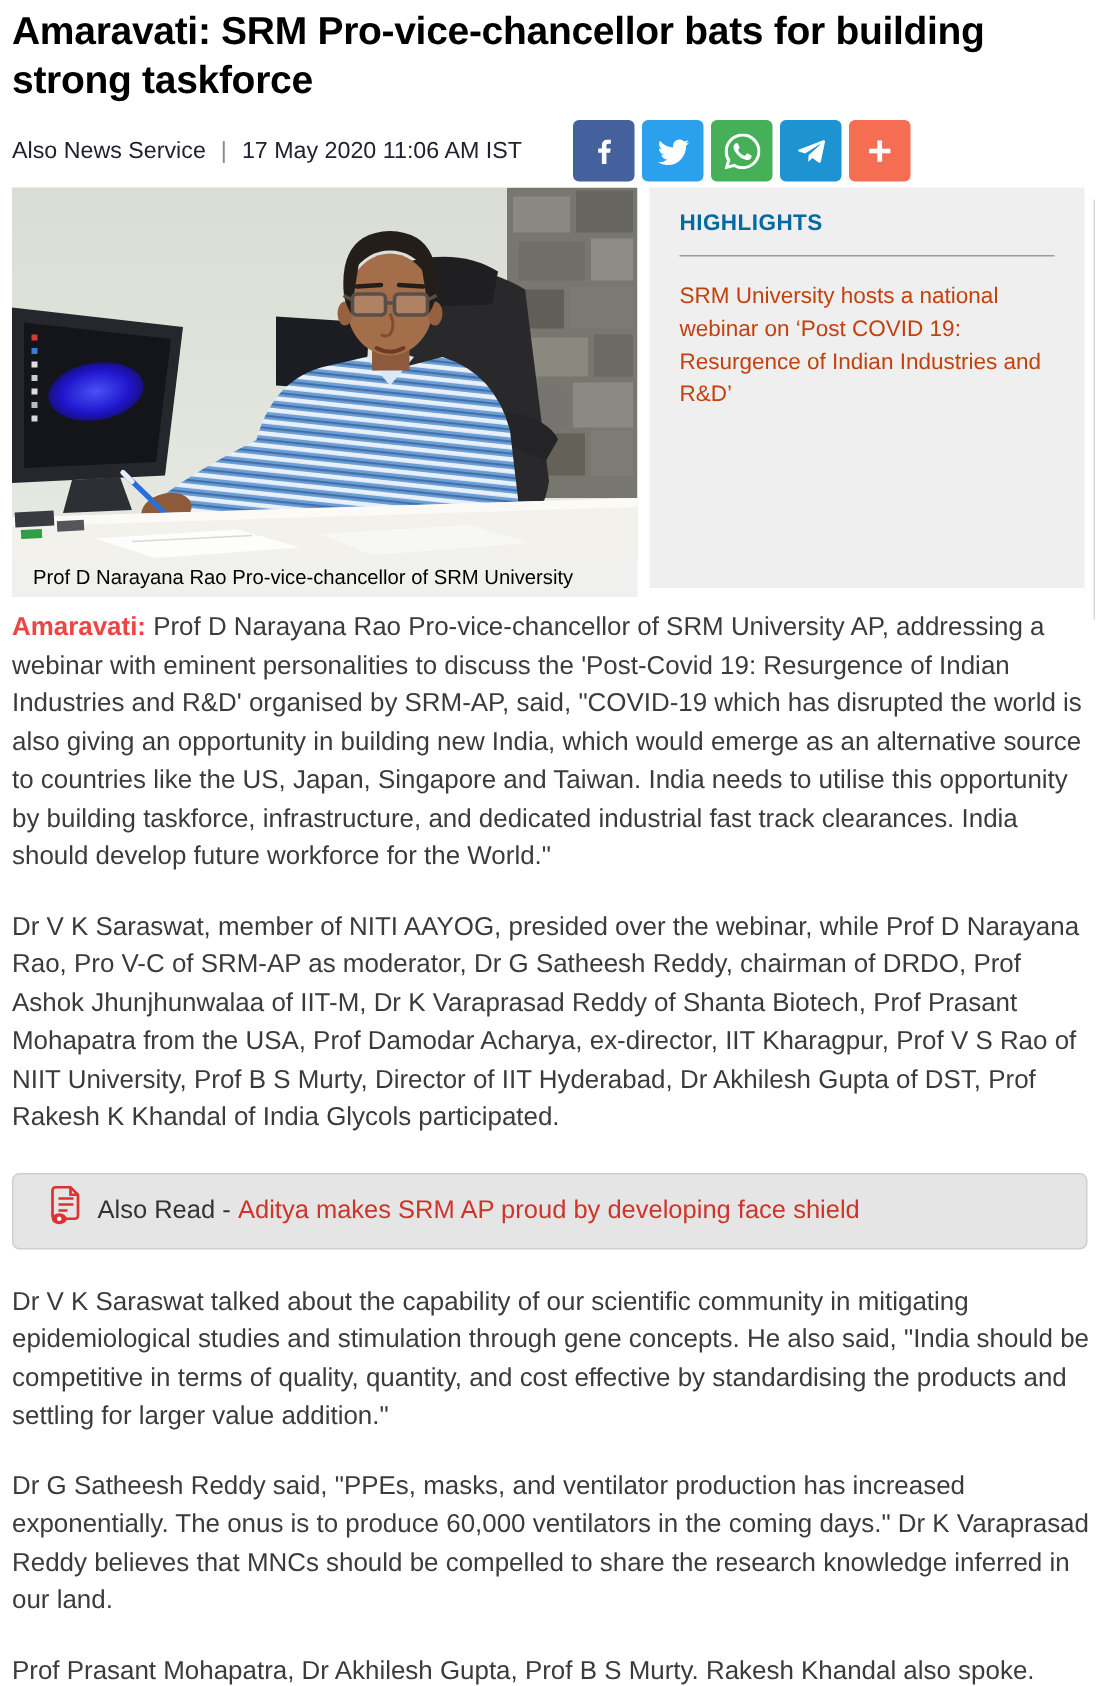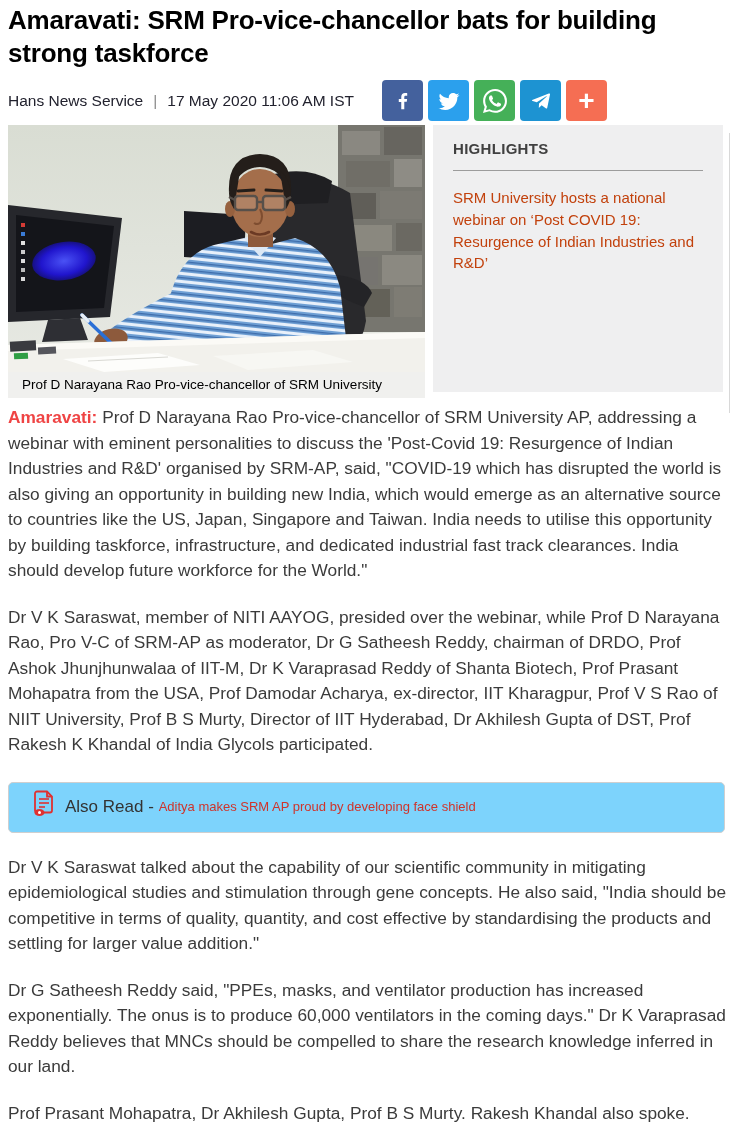--- a/index.html
+++ b/index.html
@@ -93,21 +93,21 @@
   .highlights {
     width: 290px;
     height: 267px;
     background: #efeff0;
     box-sizing: border-box;
     padding: 15px 20px;
   }
   .highlights .hl-title {
     font-size: 15px;
     font-weight: 700;
-    color: #404040;
+    color: #0369a1;
     letter-spacing: 0.3px;
   }
   .highlights hr {
     border: none;
     border-top: 1px solid #9c9c9c;
     margin: 13px 0 16px 0;
   }
   .highlights .hl-text {
     font-size: 15px;
     font-weight: 400;
@@ -135,41 +135,41 @@
   .also-read {
     box-sizing: border-box;
     width: 717px;
     height: 51px;
     border: 1px solid #cfcfcf;
     border-radius: 5px;
     display: flex;
     align-items: center;
     padding: 0 18px 0 24px;
     margin: 24px 0 22px 0;
-    background: #7dd3fc;
+    background: #e5e5e5;
   }
   .also-read .doc-icon { margin-right: 10px; flex: 0 0 auto; }
   .also-read .ar-label { color: #333; font-size: 17px; }
   .also-read a.ar-link {
     color: #cf342b;
-    font-size: 13px;
+    font-size: 17px;
     text-decoration: none;
     cursor: pointer;
   }
 </style>
 </head>
 <body>
 
 <div class="page">
 
   <h1 class="headline">Amaravati: SRM Pro-vice-chancellor bats for building strong taskforce</h1>
 
   <div class="meta-row">
     <div class="byline">
-      <span>Hans News Service</span><span class="sep">|</span><span>17 May 2020 11:06 AM IST</span>
+      <span>Also News Service</span><span class="sep">|</span><span>17 May 2020 11:06 AM IST</span>
     </div>
     <div class="social">
       <a class="share-btn fb">
         <span>
           <svg width="22" height="22" viewBox="0 0 24 24" fill="#ffffff">
               <path d="M13.4 21v-8.1h2.7l.4-3.1h-3.1V7.8c0-.9.25-1.5 1.55-1.5h1.65V3.5c-.3-.04-1.3-.12-2.45-.12-2.4 0-4.05 1.47-4.05 4.17v2.33H7.4v3.1h2.7V21h3.3z"></path>
             </svg>
         </span>
       </a>
       <a class="share-btn tw">

